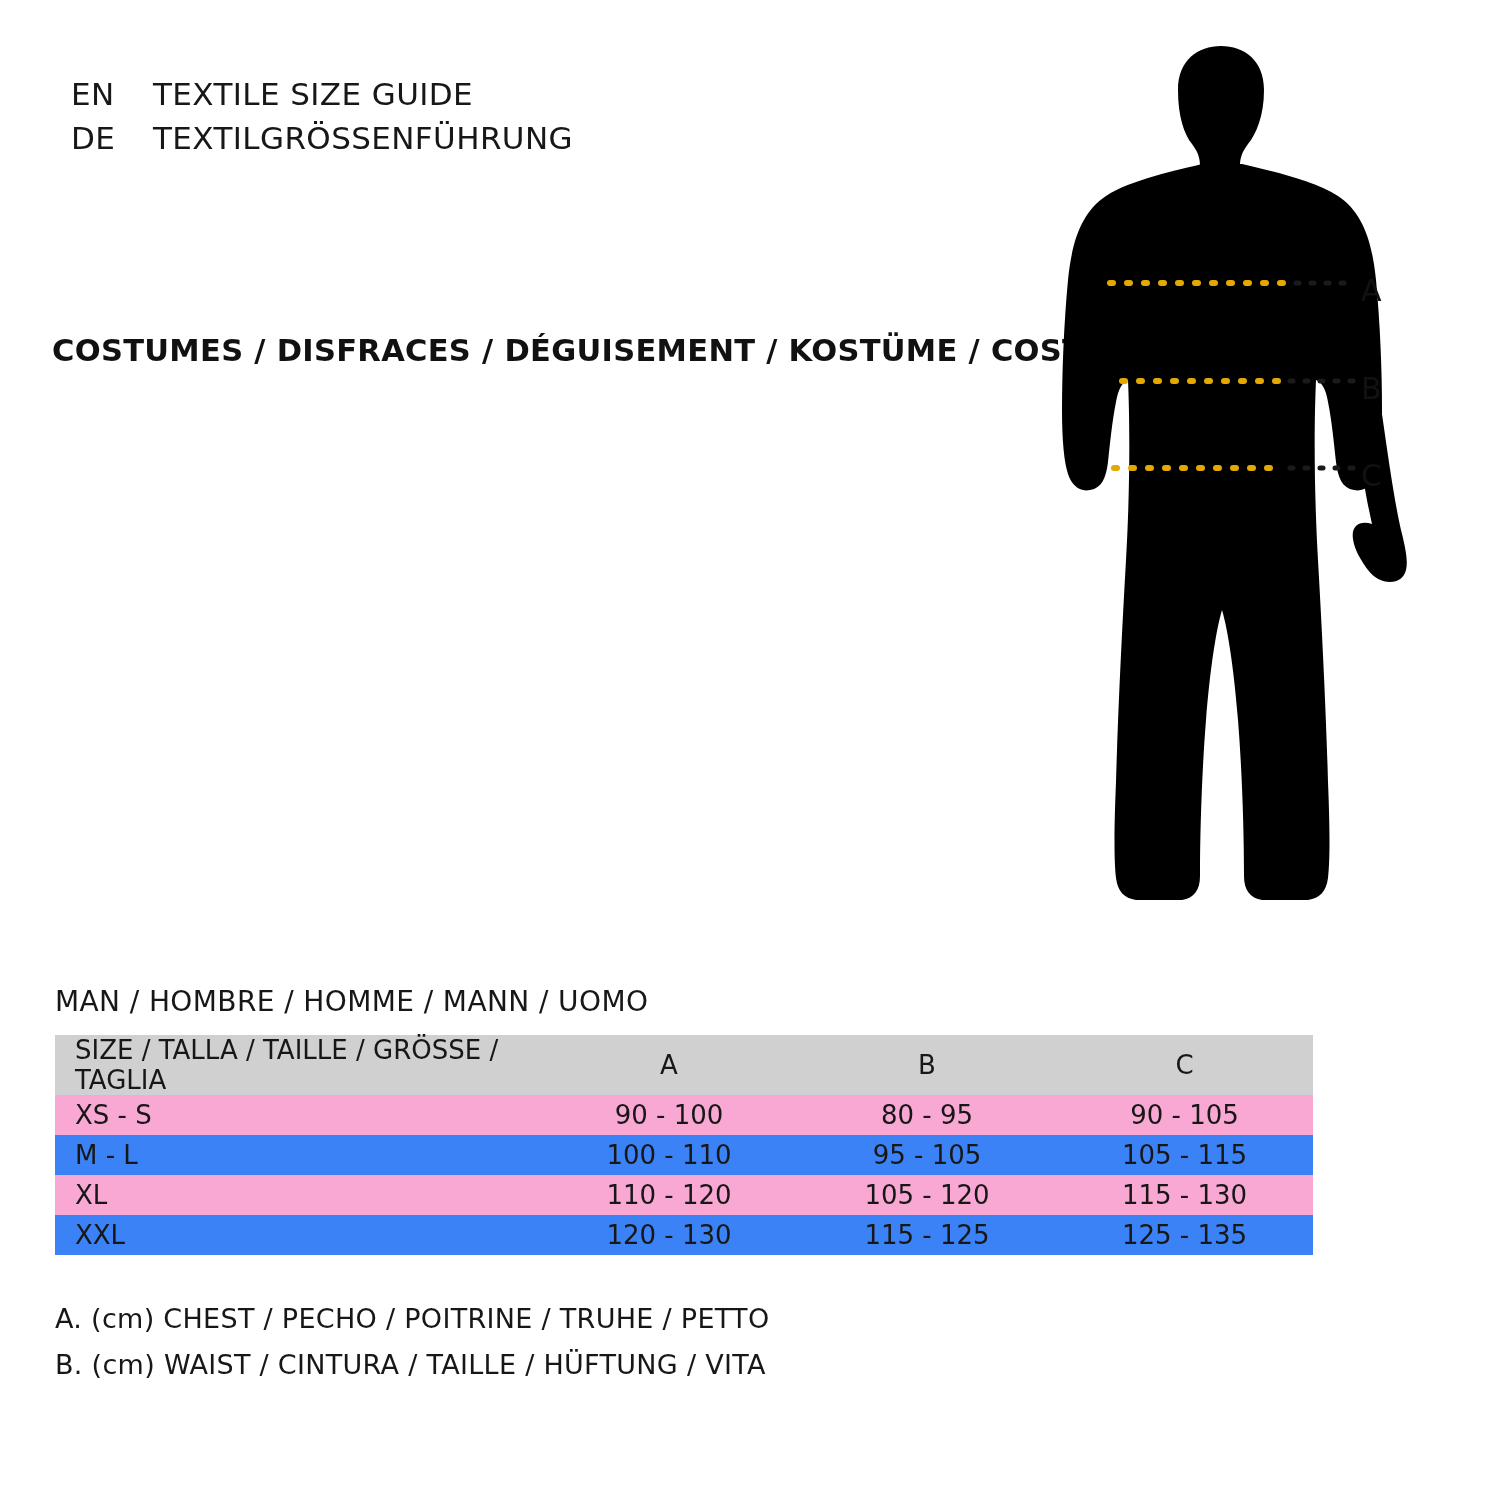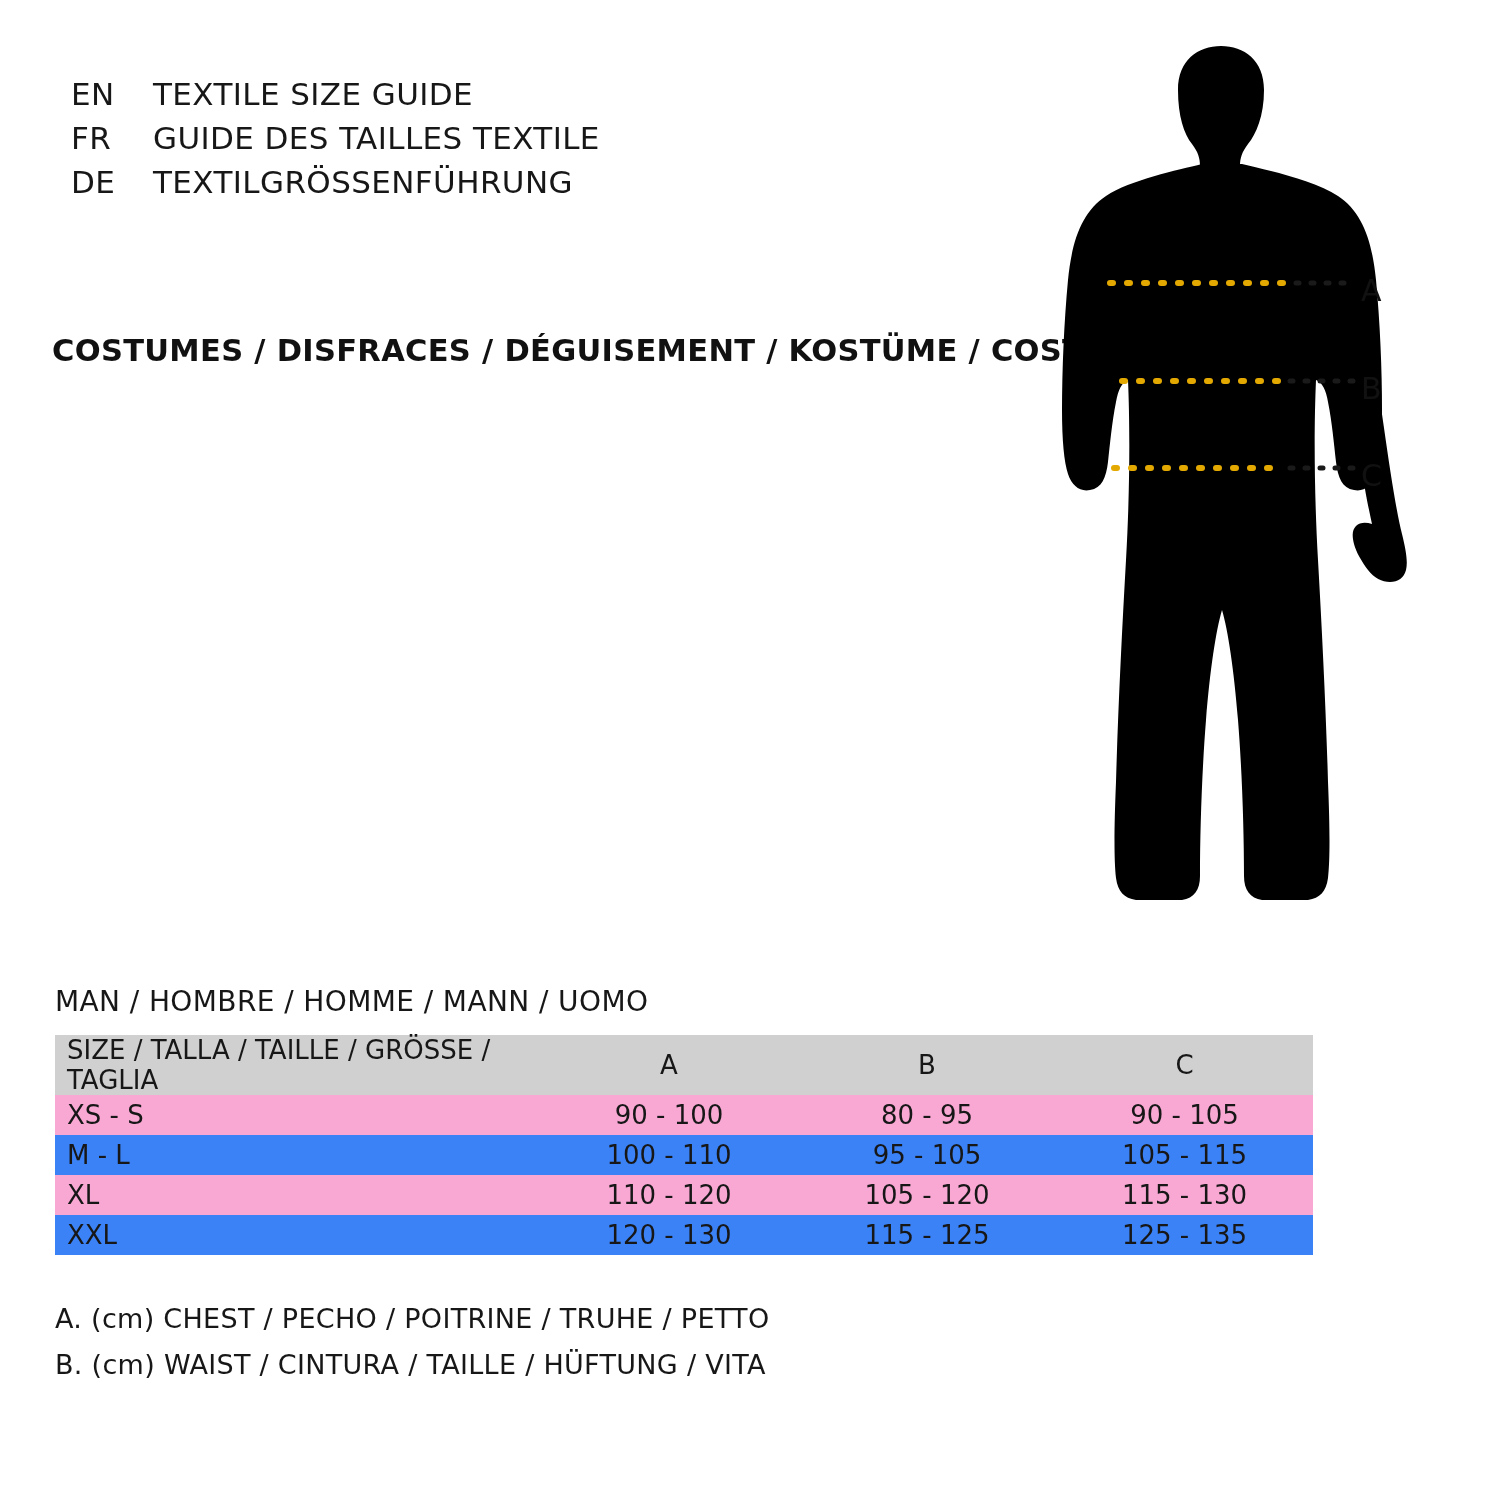--- a/index.html
+++ b/index.html
@@ -98,21 +98,21 @@
   table.size-table td {
     padding: 0;
     height: 40px;
     font-weight: normal;
     text-align: center;
     vertical-align: middle;
   }
   table.size-table th.head-row,
   table.size-table td.row-label {
     text-align: left;
-    padding-left: 12px;
+    padding-left: 20px;
   }
   tr.header-row {
     background: #d0d0d0;
   }
   tr.row-alt {
     background: #3b82f6;
   }
   tr.row-plain {
     background: #f9a8d4;
   }
@@ -137,24 +137,20 @@
 </style>
 </head>
 <body>
 
 <div class="page">
 
   <div class="lang-block">
     <div class="lang-row">
       <span class="lang-code">EN</span>
       <span class="lang-text">TEXTILE SIZE GUIDE</span>
-    </div>
-    <div class="lang-row">
-      <span class="lang-code">FR</span>
-      <span class="lang-text">GUIDE DES TAILLES TEXTILE</span>
     </div>
     <div class="lang-row">
       <span class="lang-code">DE</span>
       <span class="lang-text">TEXTILGRÖSSENFÜHRUNG</span>
     </div>
   </div>
 
   <div class="category-line">COSTUMES / DISFRACES / DÉGUISEMENT / KOSTÜME / COSTUMI</div>
 
   <div class="figure-wrap">

